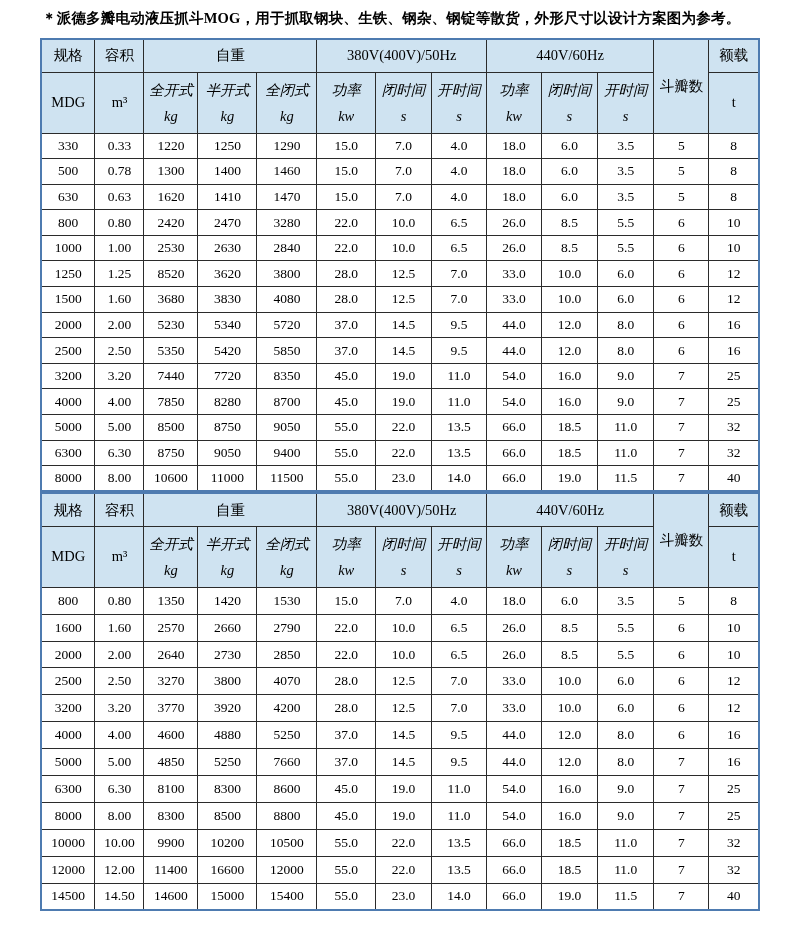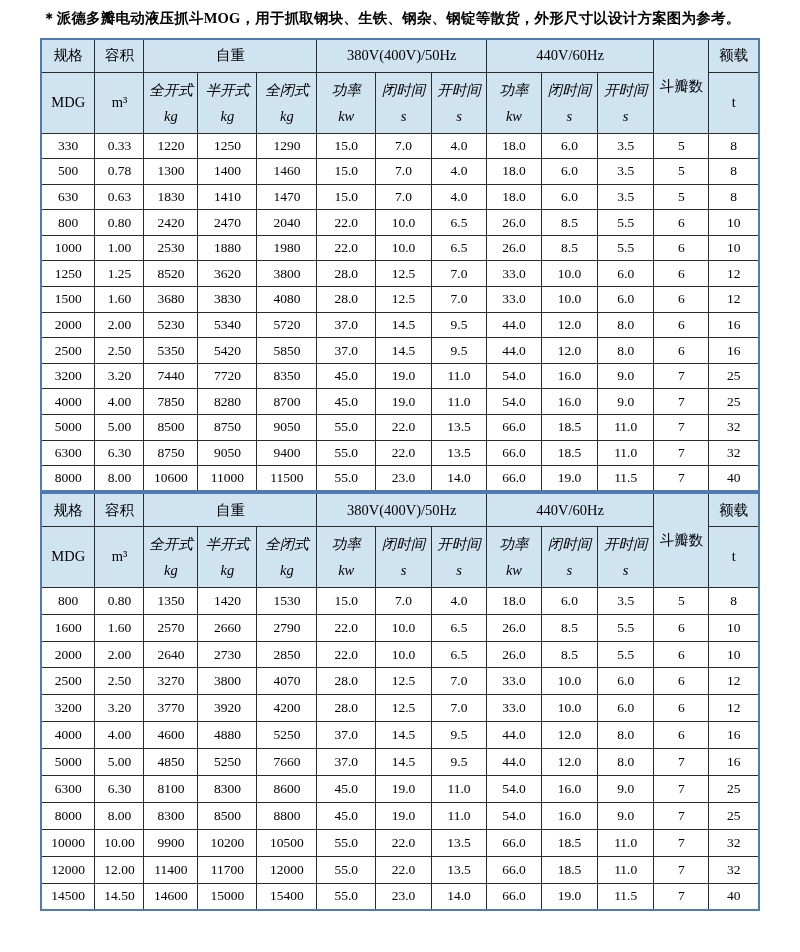--- a/index.html
+++ b/index.html
@@ -174,53 +174,53 @@
           <td>4.0</td>
           <td>18.0</td>
           <td>6.0</td>
           <td>3.5</td>
           <td>5</td>
           <td>8</td>
         </tr>
         <tr>
           <td>630</td>
           <td>0.63</td>
-          <td>1830</td>
+          <td>1620</td>
           <td>1410</td>
           <td>1470</td>
           <td>15.0</td>
           <td>7.0</td>
           <td>4.0</td>
           <td>18.0</td>
           <td>6.0</td>
           <td>3.5</td>
           <td>5</td>
           <td>8</td>
         </tr>
         <tr>
           <td>800</td>
           <td>0.80</td>
           <td>2420</td>
           <td>2470</td>
-          <td>2040</td>
+          <td>3280</td>
           <td>22.0</td>
           <td>10.0</td>
           <td>6.5</td>
           <td>26.0</td>
           <td>8.5</td>
           <td>5.5</td>
           <td>6</td>
           <td>10</td>
         </tr>
         <tr>
           <td>1000</td>
           <td>1.00</td>
           <td>2530</td>
-          <td>1880</td>
-          <td>1980</td>
+          <td>2630</td>
+          <td>2840</td>
           <td>22.0</td>
           <td>10.0</td>
           <td>6.5</td>
           <td>26.0</td>
           <td>8.5</td>
           <td>5.5</td>
           <td>6</td>
           <td>10</td>
         </tr>
         <tr>
@@ -578,21 +578,21 @@
           <td>66.0</td>
           <td>18.5</td>
           <td>11.0</td>
           <td>7</td>
           <td>32</td>
         </tr>
         <tr>
           <td>12000</td>
           <td>12.00</td>
           <td>11400</td>
-          <td>11700</td>
+          <td>16600</td>
           <td>12000</td>
           <td>55.0</td>
           <td>22.0</td>
           <td>13.5</td>
           <td>66.0</td>
           <td>18.5</td>
           <td>11.0</td>
           <td>7</td>
           <td>32</td>
         </tr>

